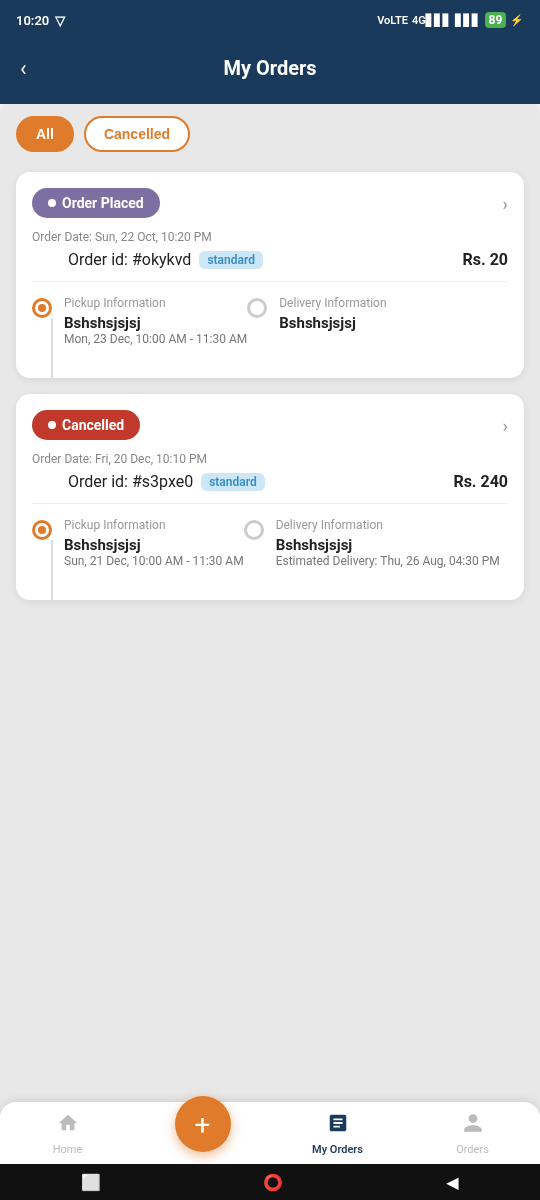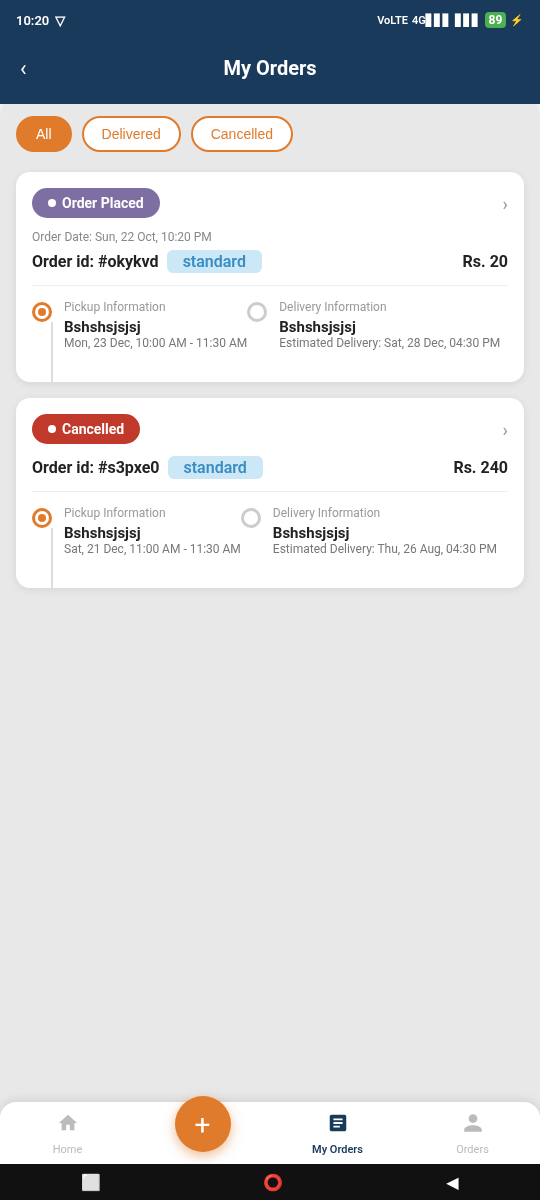--- a/index.html
+++ b/index.html
@@ -71,21 +71,21 @@
       display: flex;
       gap: 10px;
       margin-bottom: 20px;
       flex-wrap: nowrap;
     }
     .filter-tab {
       padding: 8px 18px;
       border-radius: 20px;
       border: 2px solid #e07b2b;
       font-size: 14px;
-      font-weight: 400;
+      font-weight: 700;
       cursor: pointer;
       background: white;
       color: #e07b2b;
     }
     .filter-tab.active {
       background: #e07b2b;
       color: white;
     }
 
     
@@ -142,29 +142,30 @@
       border-bottom: 1px solid #eee;
       margin-bottom: 14px;
     }
     .order-id-left {
       display: flex;
       align-items: center;
       gap: 8px;
     }
     .order-id-text {
       font-size: 16px;
-      font-weight: 700;
+      font-weight: 400;
       color: #222;
+      margin-left: 36px;
     }
     .standard-badge {
       background: #cce8f7;
       color: #3a8cc4;
       border-radius: 6px;
-      padding: 2px 16px;
-      font-size: 16px;
+      padding: 2px 8px;
+      font-size: 12px;
       font-weight: 600;
     }
     .order-price {
       font-size: 16px;
       font-weight: 700;
       color: #222;
     }
     .info-label {
       font-size: 12px;
       color: #999;
@@ -312,21 +313,20 @@
 
 <div class="header">
   <span class="back-btn">‹</span>
   <span class="header-title">My Orders</span>
 </div>
 
 <div class="main-content">
 
   <div class="filter-tabs">
     <button class="filter-tab active">All</button>
-    <button class="filter-tab">Delivered</button>
     <button class="filter-tab">Cancelled</button>
   </div>
 
   <div class="order-card">
     <div class="order-status-row">
       <div class="status-badge placed">
         <span class="status-dot"></span>
         <span>Order Placed</span>
       </div>
       <span class="chevron-right">›</span>
@@ -351,51 +351,51 @@
           <div class="info-time">Mon, 23 Dec, 10:00 AM - 11:30 AM</div>
         </div>
       </div>
       <div class="timeline-item">
         <div class="timeline-dot-outer empty">
           <div class="timeline-dot-inner"></div>
         </div>
         <div class="timeline-content">
           <div class="info-label">Delivery Information</div>
           <div class="info-name">Bshshsjsjsj</div>
-          <div class="info-time">Estimated Delivery: Sat, 28 Dec, 04:30 PM</div>
         </div>
       </div>
     </div>
   </div>
 
   <div class="order-card">
     <div class="order-status-row">
       <div class="status-badge cancelled">
         <span class="status-dot"></span>
         <span>Cancelled</span>
       </div>
       <span class="chevron-right">›</span>
     </div>
+    <div class="order-date">Order Date: Fri, 20 Dec, 10:10 PM</div>
     <div class="order-id-row">
       <div class="order-id-left">
         <span class="order-id-text">Order id: #s3pxe0</span>
         <span class="standard-badge">standard</span>
       </div>
       <span class="order-price">Rs. 240</span>
     </div>
 
     <div class="timeline">
       <div class="timeline-item">
         <div class="timeline-dot-outer">
           <div class="timeline-dot-inner"></div>
         </div>
         <div class="timeline-content">
           <div class="info-label">Pickup Information</div>
           <div class="info-name">Bshshsjsjsj</div>
-          <div class="info-time">Sat, 21 Dec, 11:00 AM - 11:30 AM</div>
+          <div class="info-time">Sun, 21 Dec, 10:00 AM - 11:30 AM</div>
         </div>
       </div>
       <div class="timeline-item">
         <div class="timeline-dot-outer empty">
           <div class="timeline-dot-inner"></div>
         </div>
         <div class="timeline-content">
           <div class="info-label">Delivery Information</div>
           <div class="info-name">Bshshsjsjsj</div>
           <div class="info-time">Estimated Delivery: Thu, 26 Aug, 04:30 PM</div>

